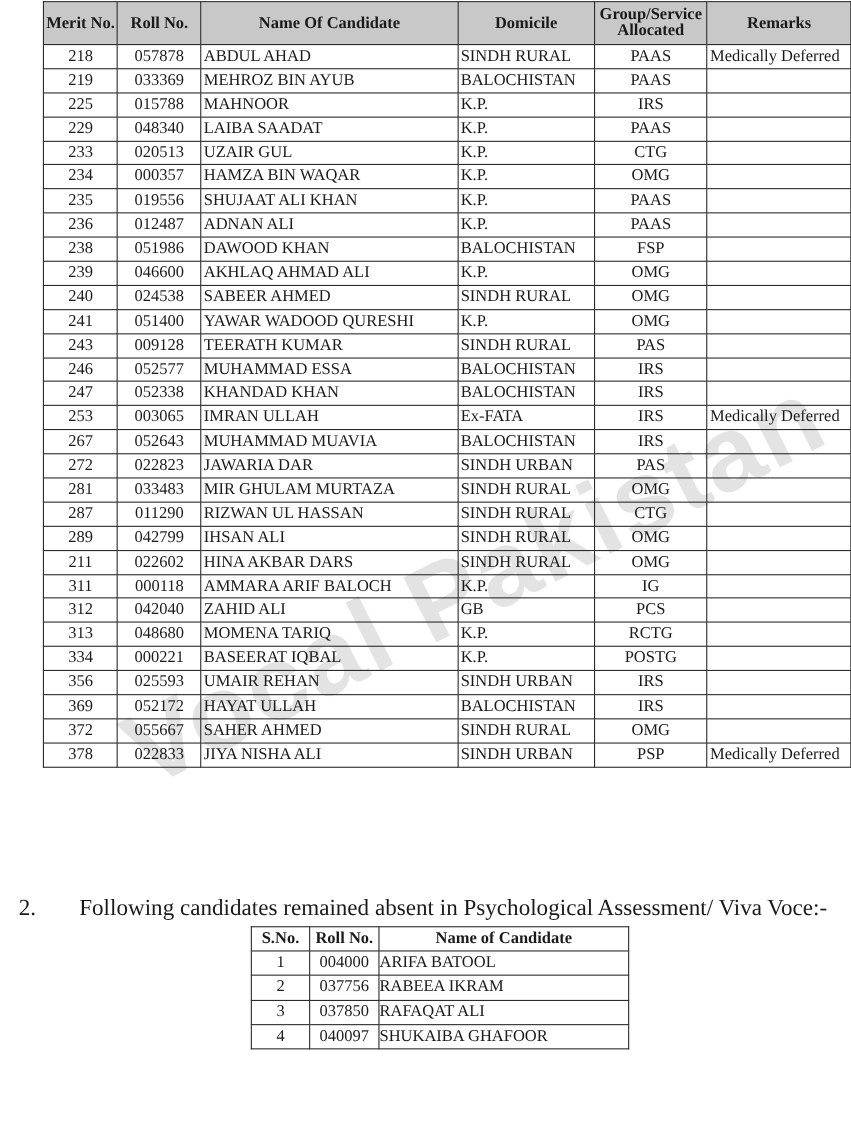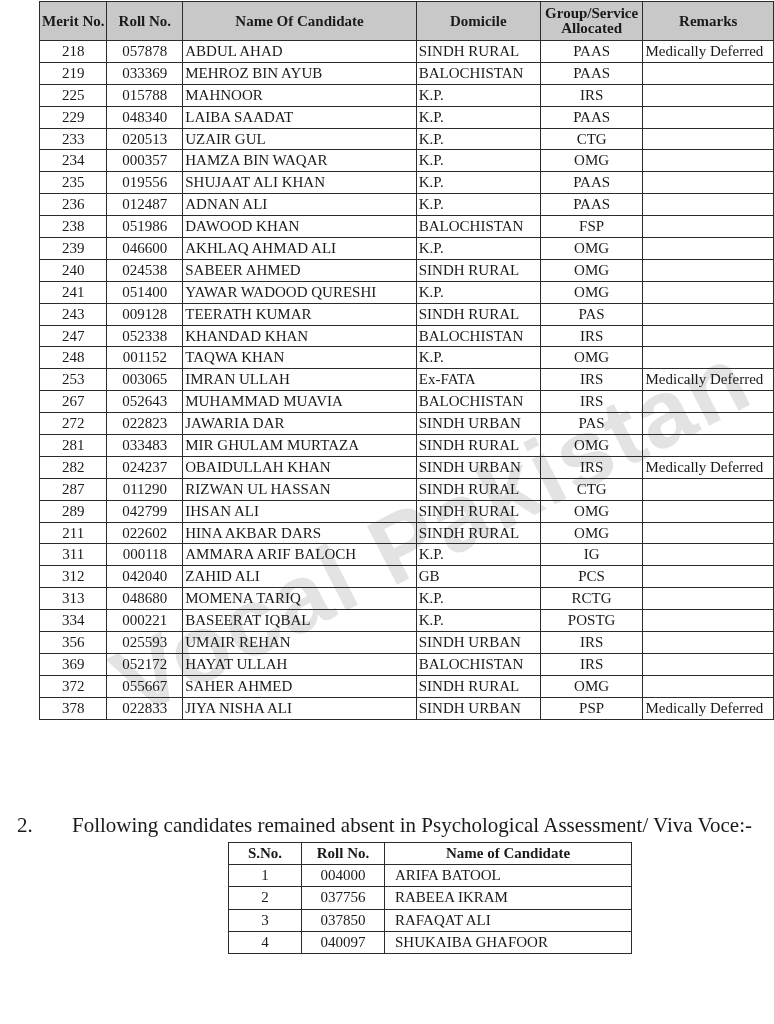--- a/index.html
+++ b/index.html
@@ -24,21 +24,21 @@
   .w-dom { width: 120px; margin-left: 14px; }
   .w-grp { width: 98px; }
   .w-rem { width: 126px; }
   .th-small { line-height: 16px; }
 
   .para { position: absolute; top: 813px; left: 17px; font-size: 21px; white-space: nowrap; }
   .para .num { display: inline-block; width: 55px; }
 
   .absent-table { position: absolute; left: 228px; top: 842px; }
   .absent-table th, .absent-table td {
-    border: 1.5px solid #2b2b2b; font-size: 15px; padding: 0 10px; line-height: 1; height: 21.2px; white-space: nowrap;
+    border: 1.5px solid #2b2b2b; font-size: 15px; padding: 0 0; line-height: 1; height: 21.2px; white-space: nowrap;
   }
   .absent-table th { font-weight: bold; background: #ffffff; }
   .a-sno { width: 52px; }
   .a-roll { width: 62px; }
   .a-name { width: 226px; }
 
   .watermark {
     position: absolute; left: 70px; top: 380px; font-family: "Liberation Sans", "DejaVu Sans", sans-serif;
     font-weight: bold; font-size: 96px; color: rgba(0,0,0,0.11); transform: rotate(-27deg);
     transform-origin: left top; white-space: nowrap; pointer-events: none; letter-spacing: 2px;
@@ -163,33 +163,33 @@
       </tr>
       <tr>
         <td class="c">243</td>
         <td class="c">009128</td>
         <td class="l">TEERATH KUMAR</td>
         <td class="l">SINDH RURAL</td>
         <td class="c">PAS</td>
         <td class="l"></td>
       </tr>
       <tr>
+        <td class="c">246</td>
+        <td class="c">052577</td>
+        <td class="l">MUHAMMAD ESSA</td>
+        <td class="l">BALOCHISTAN</td>
+        <td class="c">IRS</td>
+        <td class="l"></td>
+      </tr>
+      <tr>
         <td class="c">247</td>
         <td class="c">052338</td>
         <td class="l">KHANDAD KHAN</td>
         <td class="l">BALOCHISTAN</td>
         <td class="c">IRS</td>
-        <td class="l"></td>
-      </tr>
-      <tr>
-        <td class="c">248</td>
-        <td class="c">001152</td>
-        <td class="l">TAQWA KHAN</td>
-        <td class="l">K.P.</td>
-        <td class="c">OMG</td>
         <td class="l"></td>
       </tr>
       <tr>
         <td class="c">253</td>
         <td class="c">003065</td>
         <td class="l">IMRAN ULLAH</td>
         <td class="l">Ex-FATA</td>
         <td class="c">IRS</td>
         <td class="l">Medically Deferred</td>
       </tr>
@@ -209,28 +209,20 @@
         <td class="c">PAS</td>
         <td class="l"></td>
       </tr>
       <tr>
         <td class="c">281</td>
         <td class="c">033483</td>
         <td class="l">MIR GHULAM MURTAZA</td>
         <td class="l">SINDH RURAL</td>
         <td class="c">OMG</td>
         <td class="l"></td>
-      </tr>
-      <tr>
-        <td class="c">282</td>
-        <td class="c">024237</td>
-        <td class="l">OBAIDULLAH KHAN</td>
-        <td class="l">SINDH URBAN</td>
-        <td class="c">IRS</td>
-        <td class="l">Medically Deferred</td>
       </tr>
       <tr>
         <td class="c">287</td>
         <td class="c">011290</td>
         <td class="l">RIZWAN UL HASSAN</td>
         <td class="l">SINDH RURAL</td>
         <td class="c">CTG</td>
         <td class="l"></td>
       </tr>
       <tr>

